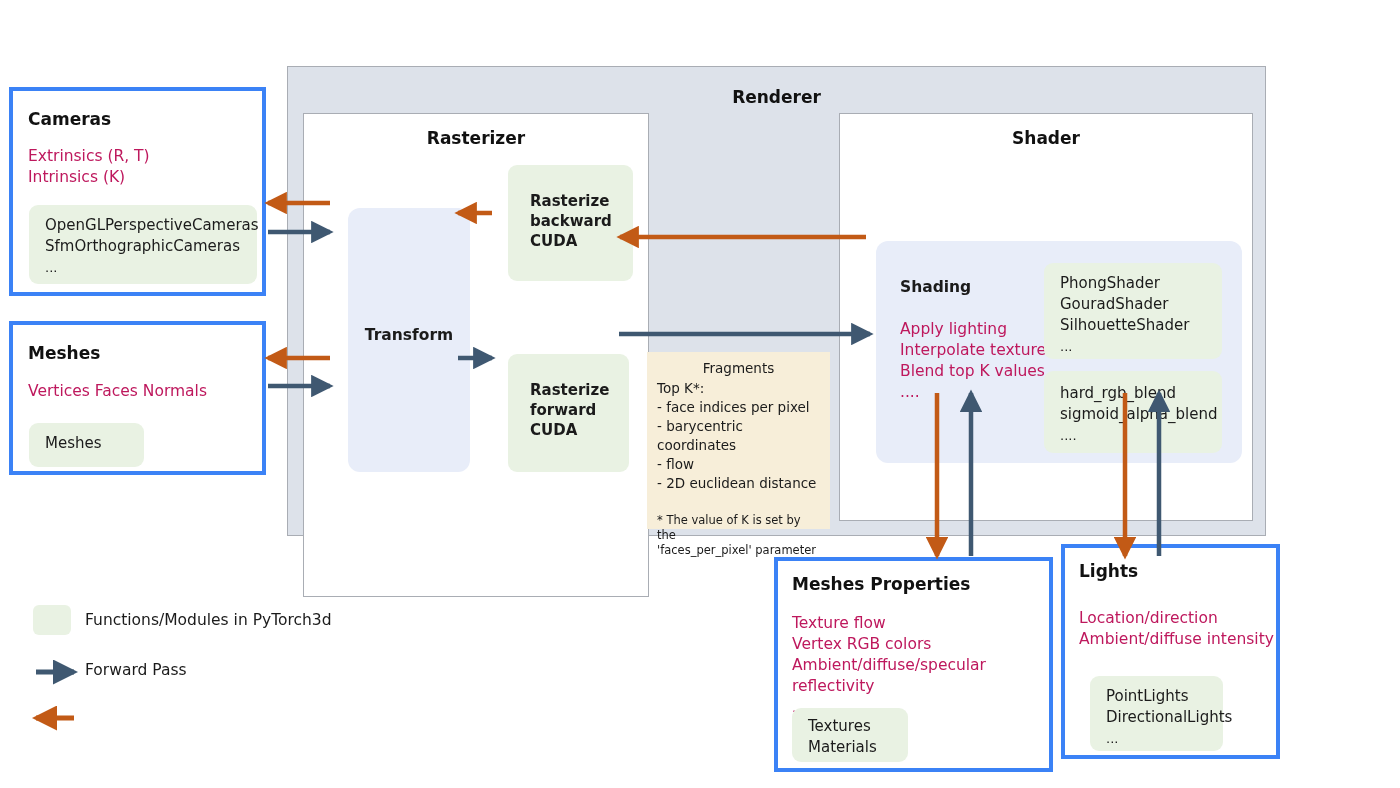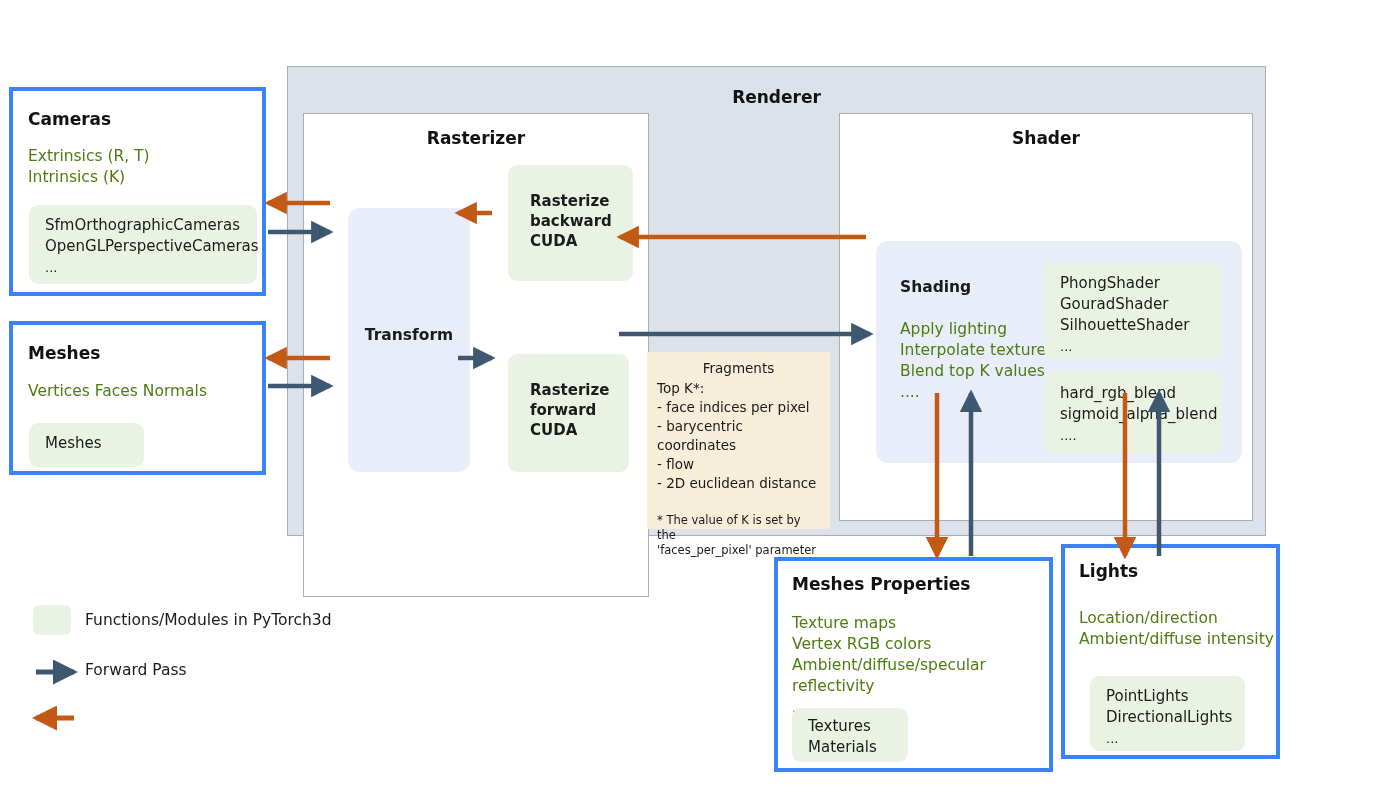--- a/index.html
+++ b/index.html
@@ -9,21 +9,21 @@
     color:#1b1b1b;
   }
   .abs{position:absolute;}
 
   
   .card{
     position:absolute;background:#ffffff;border:4px solid #3b82f6;
     box-sizing:border-box;
   }
   .card-title{font-weight:bold;font-size:17px;color:#111;}
-  .body-text{font-size:15.5px;line-height:21px;color:#4d7c0f;}
+  .body-text{font-size:15.5px;line-height:21px;color:#be185d;}
   .small-note{font-size:11.5px;line-height:15px;color:#1b1b1b;}
 
   
   .mod{
     background:#e9f2e3;border-radius:9px;box-sizing:border-box;
     font-size:15px;line-height:21px;color:#1b1b1b;
   }
 
   
   #renderer{
@@ -137,57 +137,57 @@
   </div>
 </div>
 
 <div class="card" style="left:9px;top:87px;width:257px;height:209px;">
   <div class="abs card-title" style="left:15px;top:18px;">Cameras</div>
   <div class="abs body-text" style="left:15px;top:55px;">
     <div>Extrinsics (R, T)</div>
     <div>Intrinsics (K)</div>
   </div>
   <div class="mod" style="position:absolute;left:16px;top:114px;width:228px;height:79px;padding:10px 0 0 16px;">
+    <div>OpenGLPerspectiveCameras</div>
     <div>SfmOrthographicCameras</div>
-    <div>OpenGLPerspectiveCameras</div>
     <div style="font-size:13px;">...</div>
   </div>
 </div>
 
 <div class="card" style="left:9px;top:321px;width:257px;height:154px;">
   <div class="abs card-title" style="left:15px;top:18px;">Meshes</div>
   <div class="abs body-text" style="left:15px;top:56px;">
     <div>Vertices   Faces   Normals</div>
   </div>
   <div class="mod" style="position:absolute;left:16px;top:98px;width:115px;height:44px;padding:10px 0 0 16px;">
     <div>Meshes</div>
   </div>
 </div>
 
 <div class="card" style="left:774px;top:557px;width:279px;height:215px;">
   <div class="abs card-title" style="left:14px;top:13px;">Meshes Properties</div>
   <div class="abs body-text" style="left:14px;top:52px;">
-    <div>Texture maps</div>
+    <div>Texture flow</div>
     <div>Vertex RGB colors</div>
     <div>Ambient/diffuse/specular reflectivity</div>
     <div style="font-size:13px;">...</div>
   </div>
   <div class="mod" style="position:absolute;left:14px;top:147px;width:116px;height:54px;padding:8px 0 0 16px;">
     <div>Textures</div>
     <div>Materials</div>
   </div>
 </div>
 
 <div class="card" style="left:1061px;top:536px;width:219px;height:215px;margin-top:8px;">
   <div class="abs card-title" style="left:14px;top:13px;">Lights</div>
   <div class="abs body-text" style="left:14px;top:60px;">
     <div>Location/direction</div>
     <div>Ambient/diffuse intensity</div>
   </div>
-  <div class="mod" style="position:absolute;left:25px;top:128px;width:155px;height:75px;padding:10px 0 0 16px;">
+  <div class="mod" style="position:absolute;left:25px;top:128px;width:133px;height:75px;padding:10px 0 0 16px;">
     <div>PointLights</div>
     <div>DirectionalLights</div>
     <div style="font-size:13px;">...</div>
   </div>
 </div>
 
 <svg id="arrows" viewBox="0 0 1400 788">
   <defs>
     <marker id="ah-orange" markerWidth="5" markerHeight="5" refX="4.2" refY="2.5" orient="auto">
       <path d="M0,0 L5,2.5 L0,5 z" fill="#c25a16"></path>

